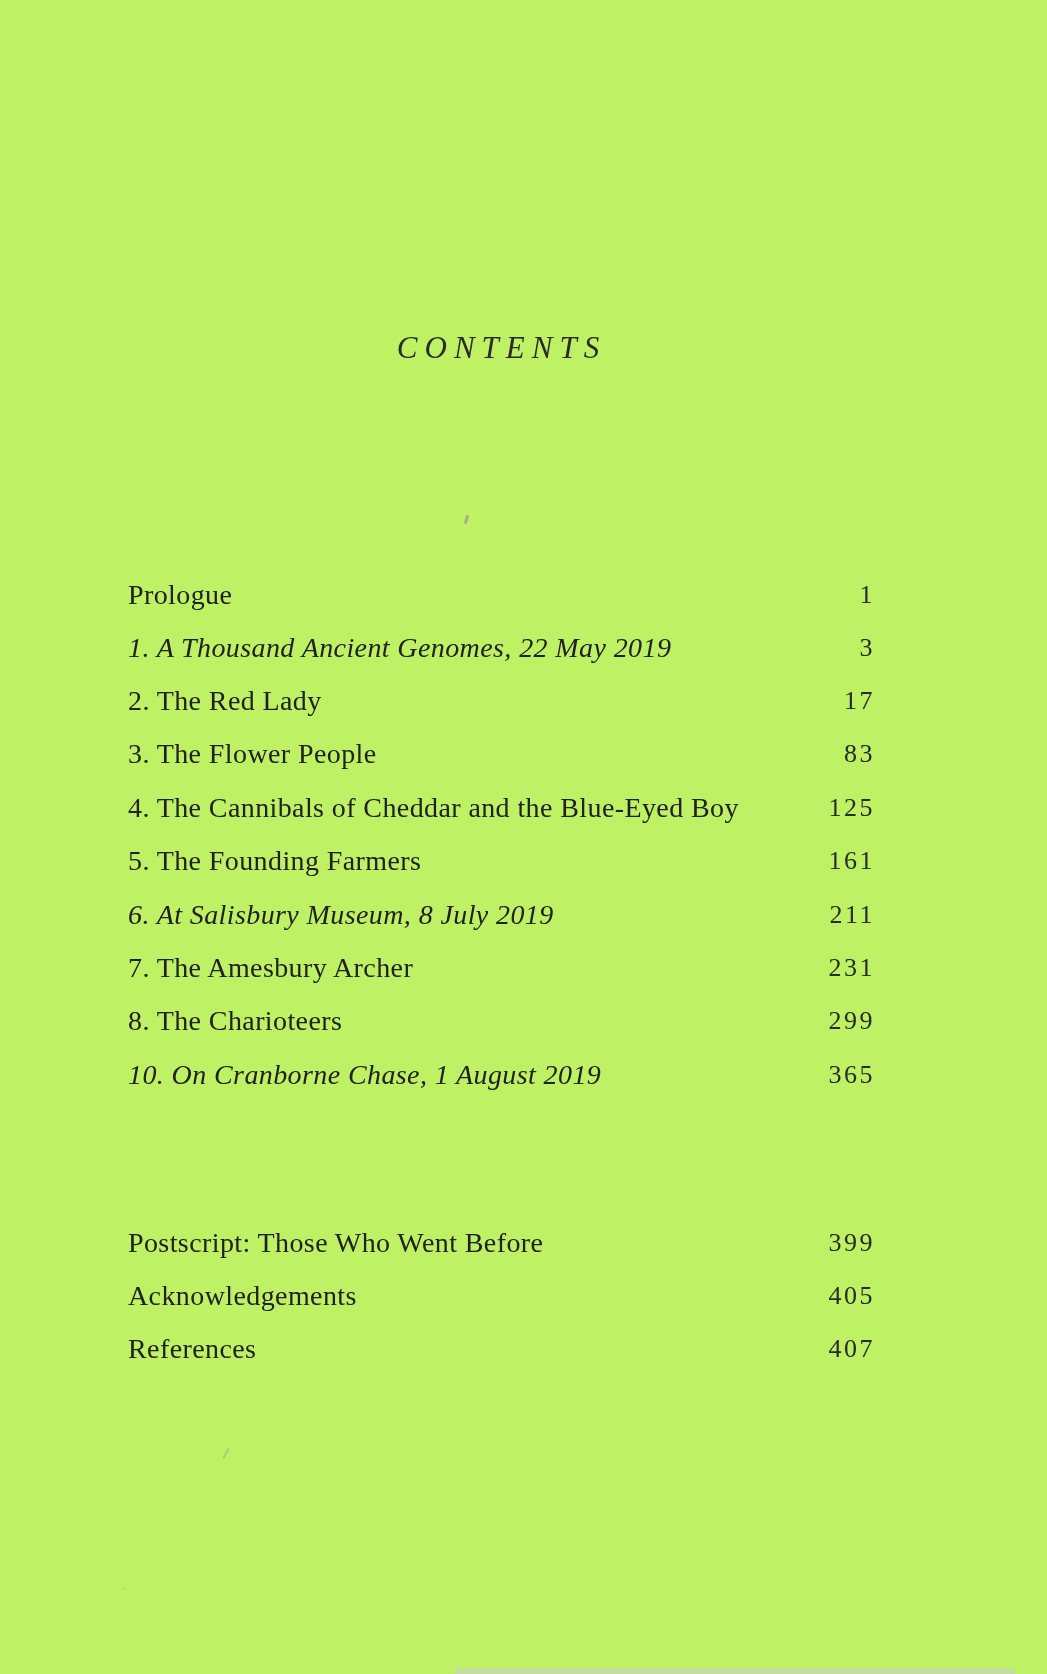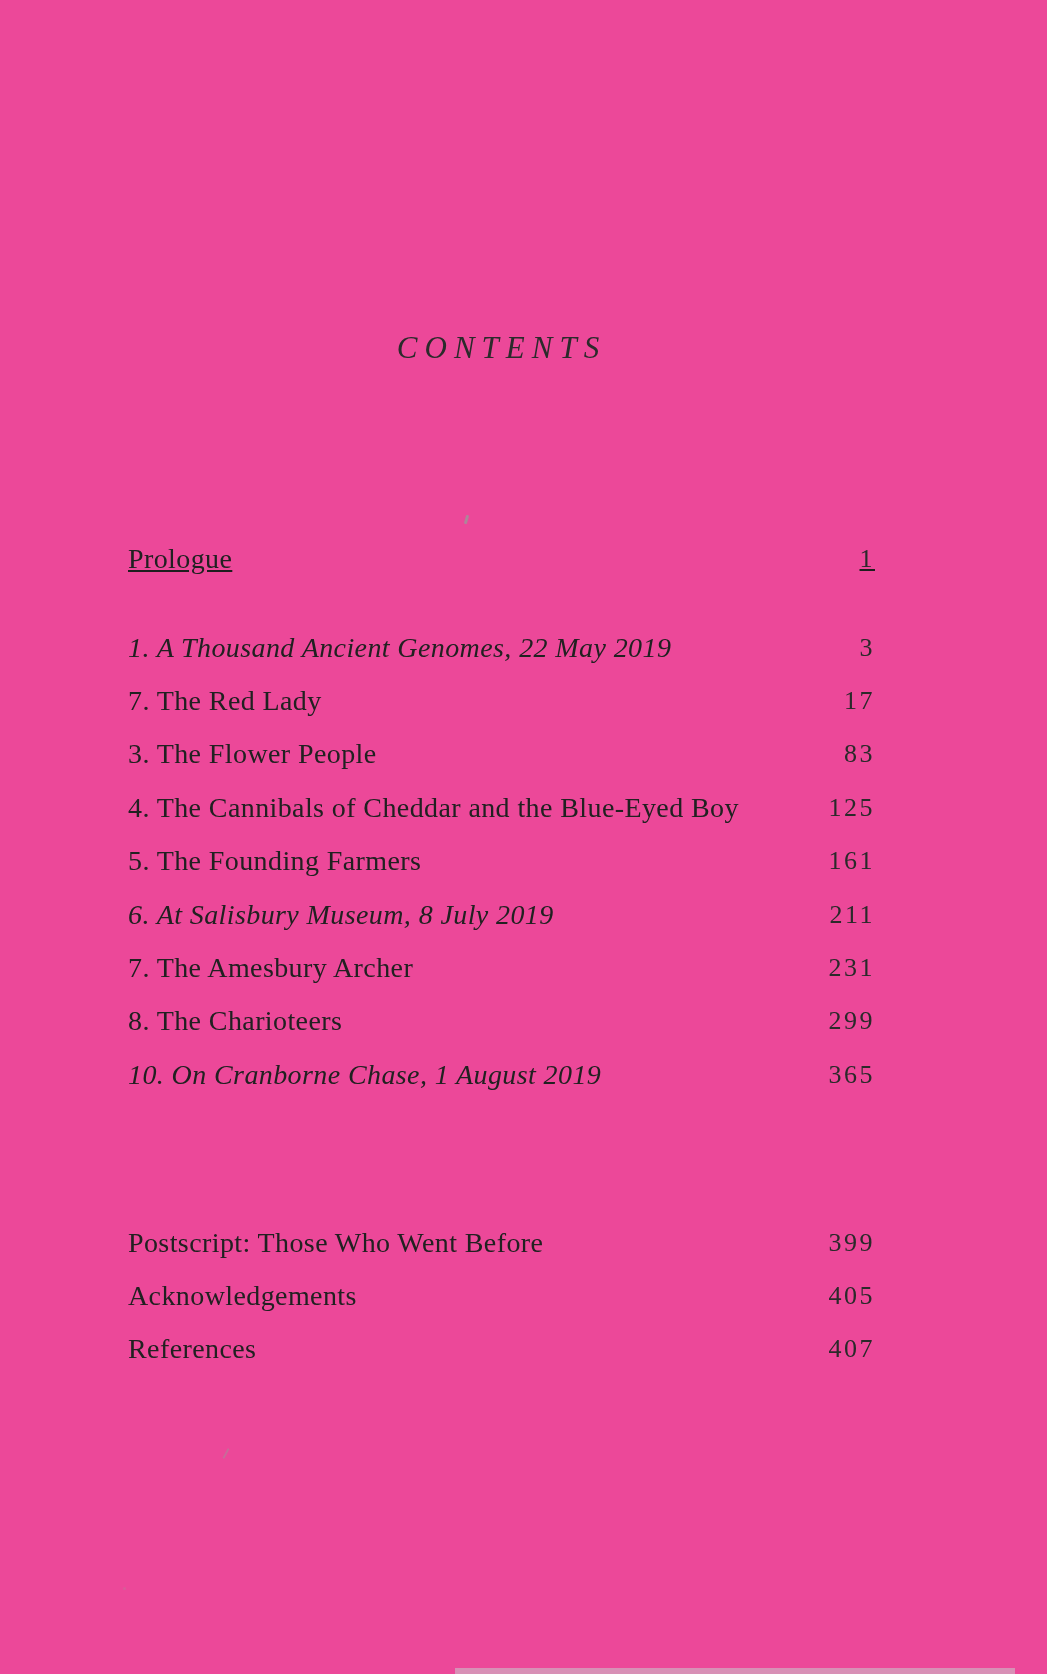--- a/index.html
+++ b/index.html
@@ -1,19 +1,19 @@
 <!DOCTYPE html>
 <html><head>
 <meta charset="utf-8">
 <style>
   html,body{margin:0;padding:0;background:#ffffff;}
   .page{
     position:relative;
     width:1047px;height:1674px;
-    background:#ec4899;
+    background:#bef264;
     overflow:hidden;
     font-family:"Liberation Serif", serif;
     color:#1e1e1e;
   }
   .content{
     position:absolute;
     left:128px;
     width:747px; 
     top:0;
   }
@@ -40,21 +40,21 @@
     color:#212121;
     white-space:nowrap;
   }
   .row .pagenum{
     font-size:26px;
     letter-spacing:2.5px;
     color:#2a2a2a;
     font-variant-numeric:oldstyle-nums;
   }
   .italic .label, .italic .pagenum-i{font-style:italic;}
-  .prologue-block{position:absolute;top:532px;width:100%;text-decoration:underline;}
+  .prologue-block{position:absolute;top:568px;width:100%;}
   .chapters-block{position:absolute;top:621px;width:100%;}
   .backmatter-block{position:absolute;top:1216px;width:100%;}
   
   .artifact{position:absolute;background:#9a9a9a;pointer-events:none;}
   .artifact.apostrophe{left:465px;top:515px;width:3px;height:9px;transform:rotate(16deg);opacity:.75;border-radius:1px;}
   .artifact.slash{left:225px;top:1448px;width:2px;height:11px;transform:rotate(28deg);opacity:.45;}
   .artifact.speck{left:123px;top:1587px;width:3px;height:3px;opacity:.25;border-radius:50%;}
   .artifact.bottom-band{left:455px;top:1668px;width:560px;height:6px;background:#c9cccd;opacity:.55;}
 </style>
 </head>
@@ -71,21 +71,21 @@
         <span class="pagenum">1</span>
       </div>
     </div>
 
     <div class="chapters-block">
       <div class="row italic">
         <span class="label">1. A Thousand Ancient Genomes, 22 May 2019</span>
         <span class="pagenum">3</span>
       </div>
       <div class="row">
-        <span class="label">7. The Red Lady</span>
+        <span class="label">2. The Red Lady</span>
         <span class="pagenum">17</span>
       </div>
       <div class="row">
         <span class="label">3. The Flower People</span>
         <span class="pagenum">83</span>
       </div>
       <div class="row">
         <span class="label">4. The Cannibals of Cheddar and the Blue-Eyed Boy</span>
         <span class="pagenum">125</span>
       </div>

